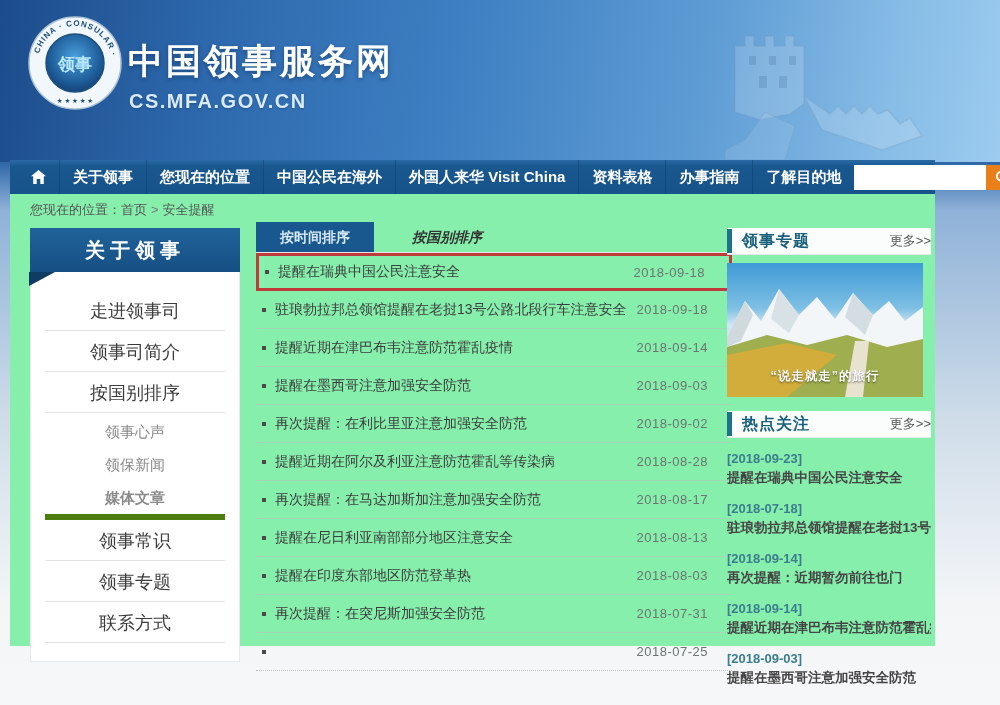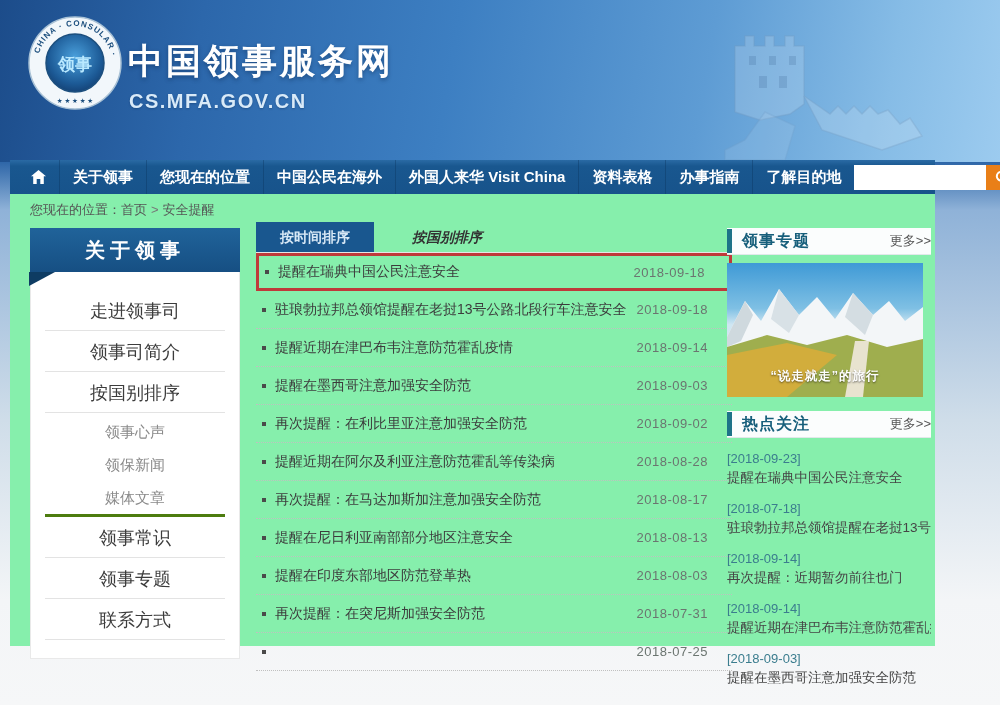--- a/index.html
+++ b/index.html
@@ -71,21 +71,21 @@
   .side-item{
     text-align:center;cursor:pointer;
   }
   .side-item.big{
     font-size:18px;color:#3c3c3c;line-height:38px;margin:2px 14px;
     border-bottom:1px solid #e3e3e3;
   }
   .side-item.small{
     font-size:15px;color:#8a8a8a;line-height:33px;
   }
-  .side-item.small.last{border-bottom:3px solid #4d7c0f;margin:0 14px;}
+  .side-item.small.last{border-bottom:6px solid #4d7c0f;margin:0 14px;font-weight:bold;}
   
   .main{position:absolute;left:246px;top:28px;width:476px;}
   .tabbar{display:flex;align-items:flex-end;height:30px;border-bottom:1px solid #e6e6e6;}
   .tab{
     font-size:14px;line-height:30px;padding:0 24px;cursor:pointer;white-space:nowrap;
   }
   .tab.active{background:#19578f;color:#d8e9f6;font-weight:bold;}
   .tab.inactive{color:#333;font-weight:bold;margin-left:14px;font-style:italic;}
   .hl-box{border:3px solid #bf3a3a;box-sizing:border-box;height:38px;}
   .hl-box .row{border-bottom:none;height:32px;}
@@ -107,21 +107,21 @@
   .sec-more{margin-left:auto;font-size:13px;color:#555;cursor:pointer;white-space:nowrap;}
   .topic-photo{
     position:relative;margin-top:8px;width:196px;height:134px;overflow:hidden;cursor:pointer;
     background:linear-gradient(180deg,#3f9ad6 0%,#7fc0e4 34%,#cfe6f2 46%);
   }
   .photo-caption{
     position:absolute;left:0;right:0;bottom:12px;text-align:center;color:#ffffff;
     font-size:12.5px;font-weight:bold;letter-spacing:1px;text-shadow:0 1px 2px rgba(0,0,0,.55);margin-top:12px;
   }
   .sec-head.second{margin-top:14px;}
-  .hot-list{margin-top:3px;}
+  .hot-list{margin-top:3px;font-weight:bold;}
   .hot-item{margin-top:11px;cursor:pointer;}
   .hot-date{font-size:13px;color:#3b7d8e;line-height:19px;}
   .hot-title{font-size:13.5px;color:#454545;line-height:20px;white-space:nowrap;overflow:hidden;width:204px;}
 </style>
 </head>
 <body>
 
 <div class="header">
   <svg class="greatwall" width="270" height="160" viewBox="0 0 270 160">
     <g fill="rgba(255,255,255,0.30)" stroke="rgba(120,150,185,0.45)" stroke-width="1.5">

